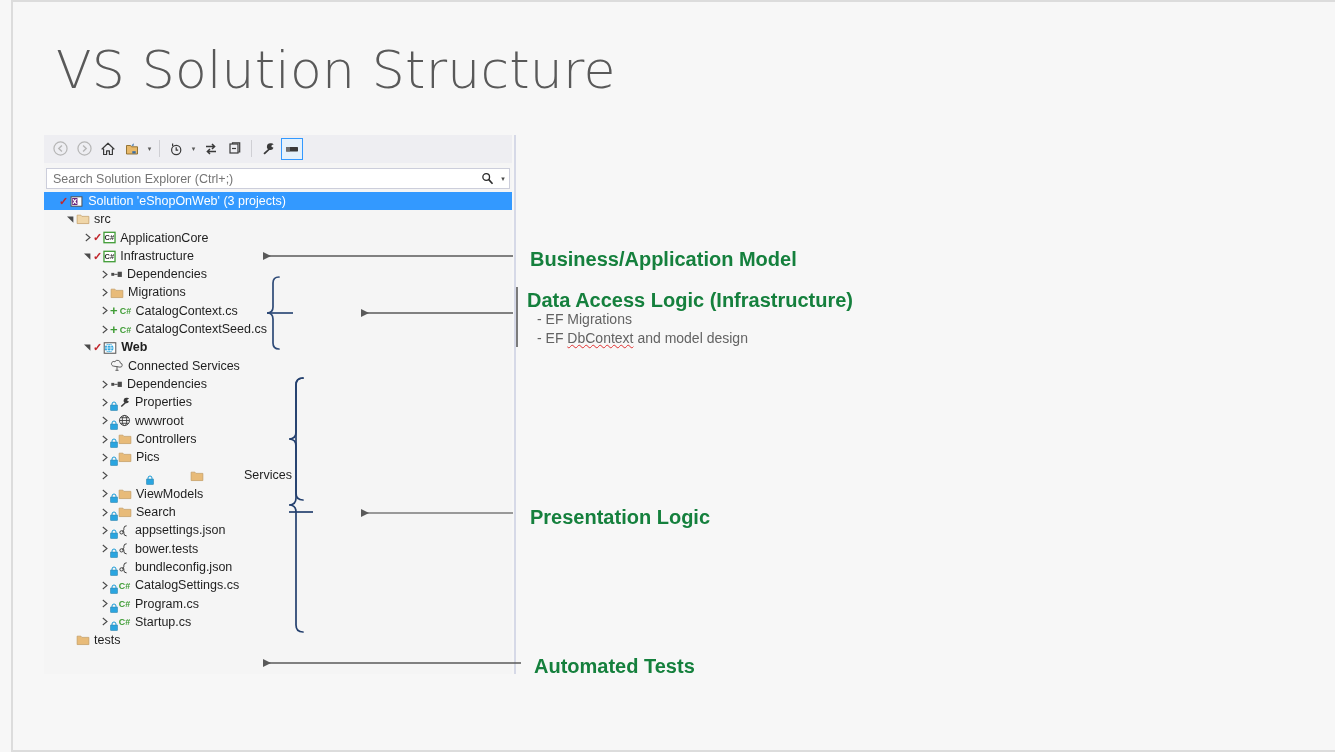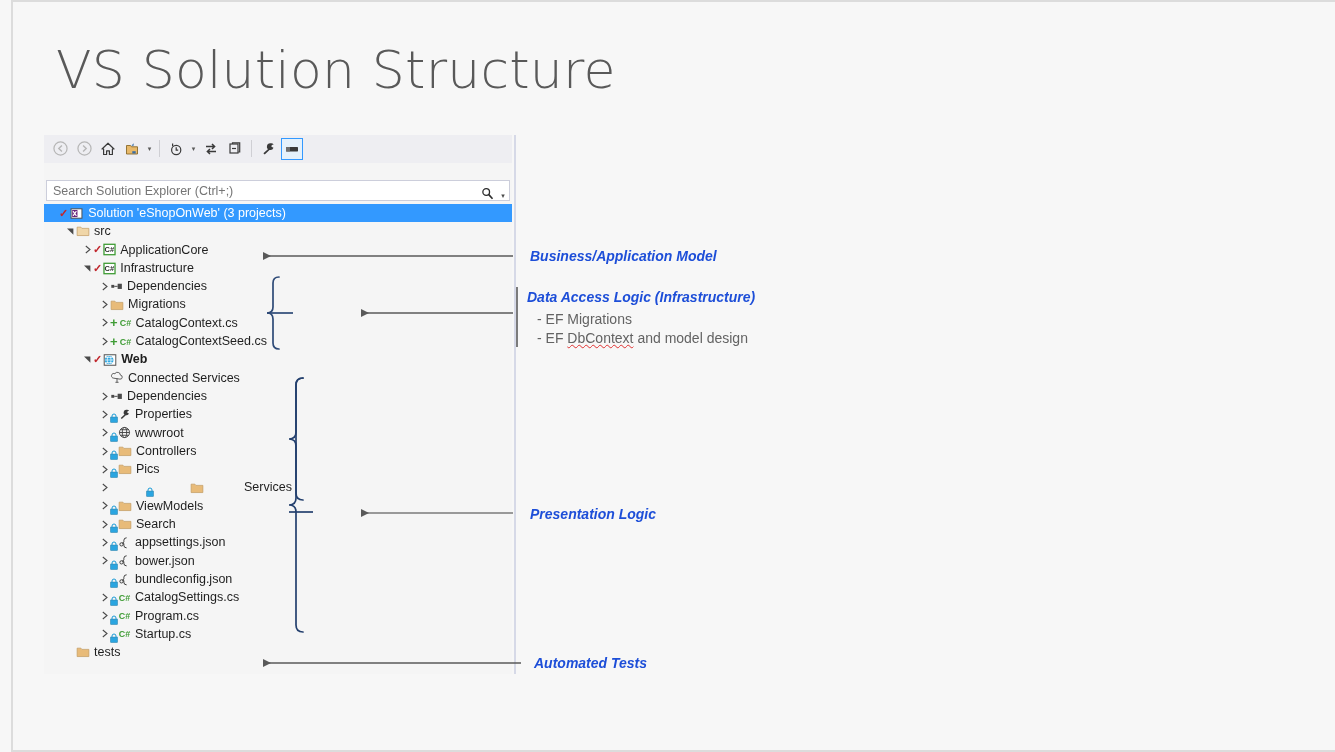--- a/index.html
+++ b/index.html
@@ -69,21 +69,21 @@
   }
   .tb-btn.sel{border:1px solid #3399ff;background:#e5f1fb;}
   .tb-caret{
     width:11px;height:22px;display:flex;align-items:center;justify-content:center;
     font-size:7px;color:#5a5a5a;
   }
   .tb-sep{width:1px;height:17px;background:#cfcfd4;margin:0 4px;}
 
   #se-search{
     height:21px;background:#ffffff;border:1px solid #cccedb;
-    margin:17px 2px 0 2px;display:flex;align-items:flex-end;
+    margin:5px 2px 0 2px;display:flex;align-items:center;
     box-sizing:border-box;
   }
   #se-search-input{
     flex:1 1 auto;border:none;outline:none;background:transparent;
     font-family:"Liberation Sans", sans-serif;font-size:12.5px;color:#6d6d6d;
     padding:0 6px;height:19px;
   }
   #se-search-icon{width:20px;display:flex;align-items:center;justify-content:center;color:#333;}
   #se-search-caret{width:12px;display:flex;align-items:center;justify-content:center;font-size:7px;color:#4a4a4a;}
 
@@ -106,21 +106,21 @@
   .chk{color:#c1272d;font-size:11px;font-weight:bold;margin-right:1px;line-height:1;}
   .plus{color:#3f9c35;font-size:13px;font-weight:bold;line-height:1;margin-right:1px;}
   .lock{
     width:7px;height:8px;margin-right:1px;position:relative;flex:0 0 7px;
   }
 
   
   #annotations{position:absolute;left:0;top:0;width:1335px;height:752px;pointer-events:none;}
   .ann-title{
     position:absolute;font-family:"Liberation Sans", sans-serif;
-    font-size:14px;font-weight:bold;color:#1d4ed8;white-space:nowrap;font-style:italic;
+    font-size:20px;font-weight:bold;color:#15803d;white-space:nowrap;
   }
   .ann-sub{
     position:absolute;font-family:"Liberation Sans", sans-serif;
     font-size:14px;font-weight:normal;color:#636363;white-space:nowrap;
   }
   .squiggle{
     text-decoration:underline;
     text-decoration-color:#e03030;
     text-decoration-style:wavy;
     text-decoration-thickness:1px;
@@ -520,21 +520,21 @@
           <span class="lock"><svg width="8" height="10" viewBox="0 0 8 10">
               <path d="M2 4.2 V3 a2 2 0 0 1 4 0 v1.2" fill="none" stroke="#1a9bd7" stroke-width="1"></path>
               <rect x="0.7" y="4.1" width="6.6" height="5.2" fill="#2aa5e0" stroke="#1a7fae" stroke-width="0.6"></rect>
             </svg></span>
           <span class="icon">
             <svg width="13" height="13" viewBox="0 0 16 16">
               <path d="M10.6 2.2 q-3.4 0 -3.4 3.2 v1.6 q0 1.4 -1.6 1.4 q1.6 0 1.6 1.4 v1.6 q0 3.2 3.4 3.2" fill="none" stroke="#3a3a3a" stroke-width="1.2"></path>
               <circle cx="4.3" cy="10.3" r="2" fill="none" stroke="#3a3a3a" stroke-width="1.2"></circle>
             </svg>
           </span>
-          <span class="lbl">bower.json</span>
+          <span class="lbl">bower.tests</span>
         </div>
         <div class="row" style="padding-left: 55px; text-align: center;">
           <span class="expander"></span>
           <span class="lock"><svg width="8" height="10" viewBox="0 0 8 10">
               <path d="M2 4.2 V3 a2 2 0 0 1 4 0 v1.2" fill="none" stroke="#1a9bd7" stroke-width="1"></path>
               <rect x="0.7" y="4.1" width="6.6" height="5.2" fill="#2aa5e0" stroke="#1a7fae" stroke-width="0.6"></rect>
             </svg></span>
           <span class="icon">
             <svg width="13" height="13" viewBox="0 0 16 16">
               <path d="M10.6 2.2 q-3.4 0 -3.4 3.2 v1.6 q0 1.4 -1.6 1.4 q1.6 0 1.6 1.4 v1.6 q0 3.2 3.4 3.2" fill="none" stroke="#3a3a3a" stroke-width="1.2"></path>

